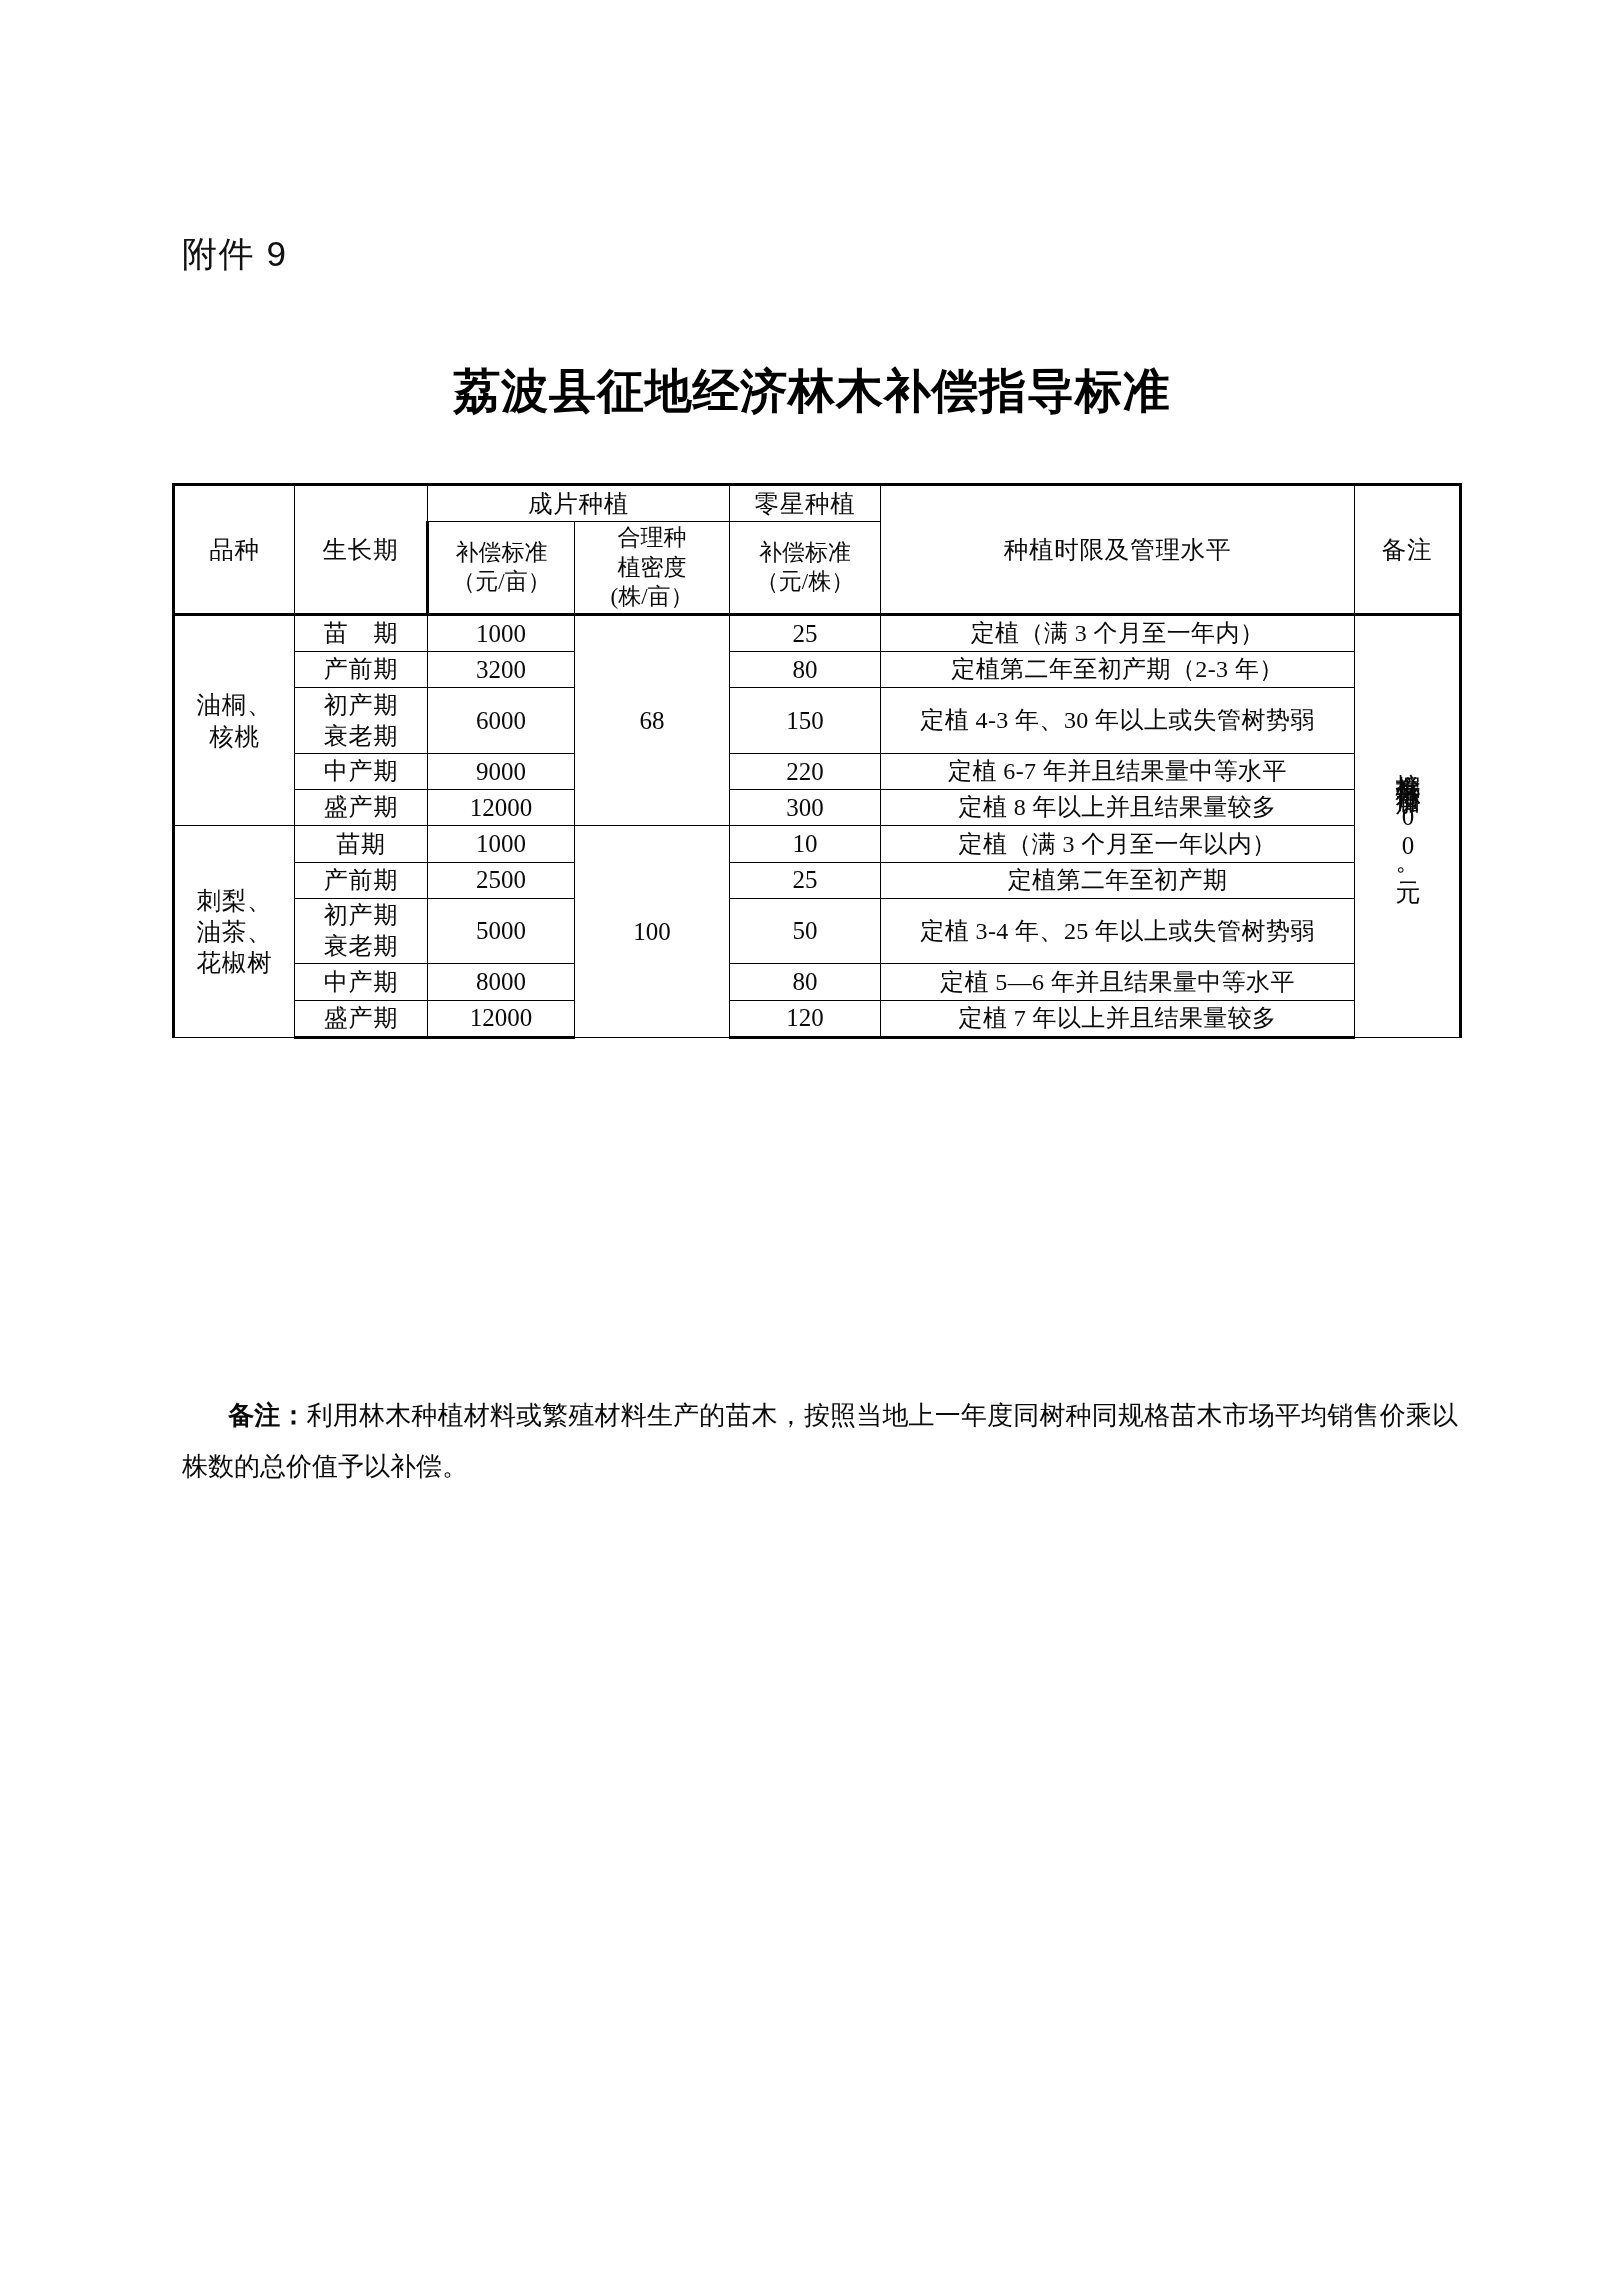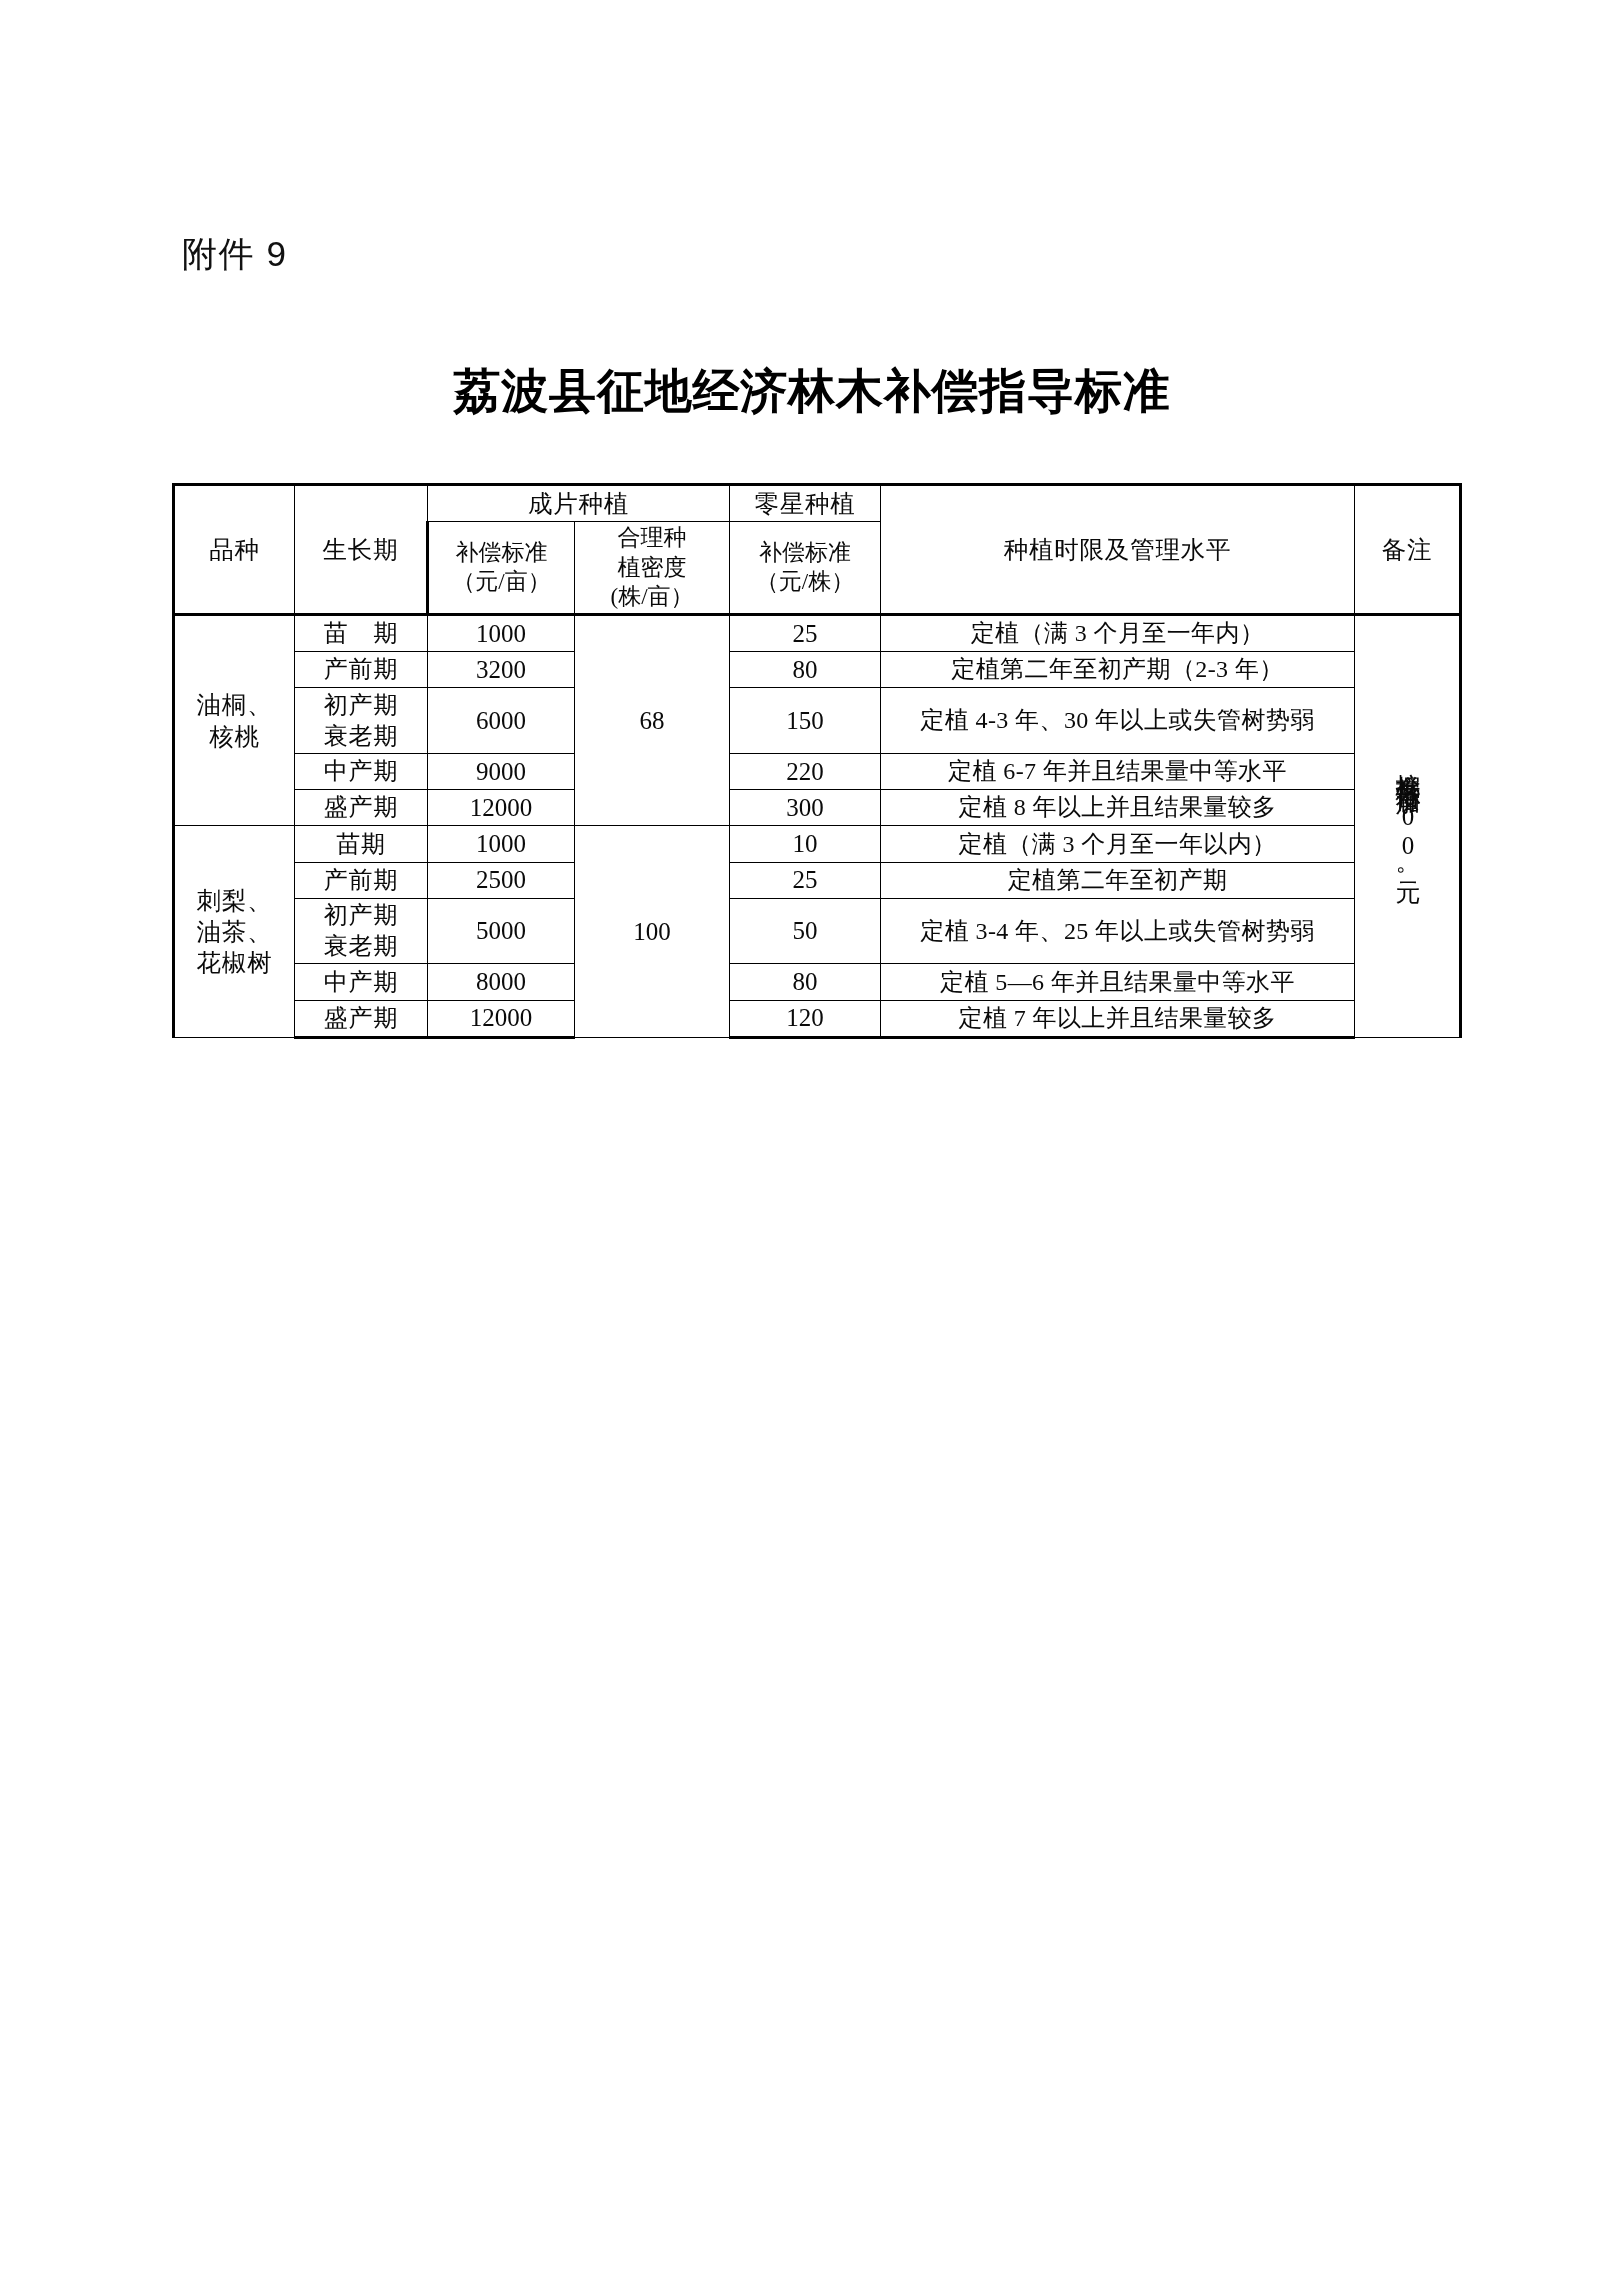--- a/index.html
+++ b/index.html
@@ -249,17 +249,20 @@
         <tr>
           <td class="stage thick-bottom">盛产期</td>
           <td class="num thick-bottom">12000</td>
           <td class="num thick-bottom">120</td>
           <td class="desc thick-bottom">定植 7 年以上并且结果量较多</td>
         </tr>
       </tbody>
     </table>
   </div>
 
+  <div class="footnote">
+    <span class="fn-indent"></span><span class="fn-label">备注：</span><span>利用林木种植材料或繁殖材料生产的苗木，按照当地上一年度同树种同规格苗木市场平均销售价乘以株数的总价值予以补偿。</span>
+  </div>
 
   <div class="page-number">18</div>
 
 </div>
 
 
 </body></html>

